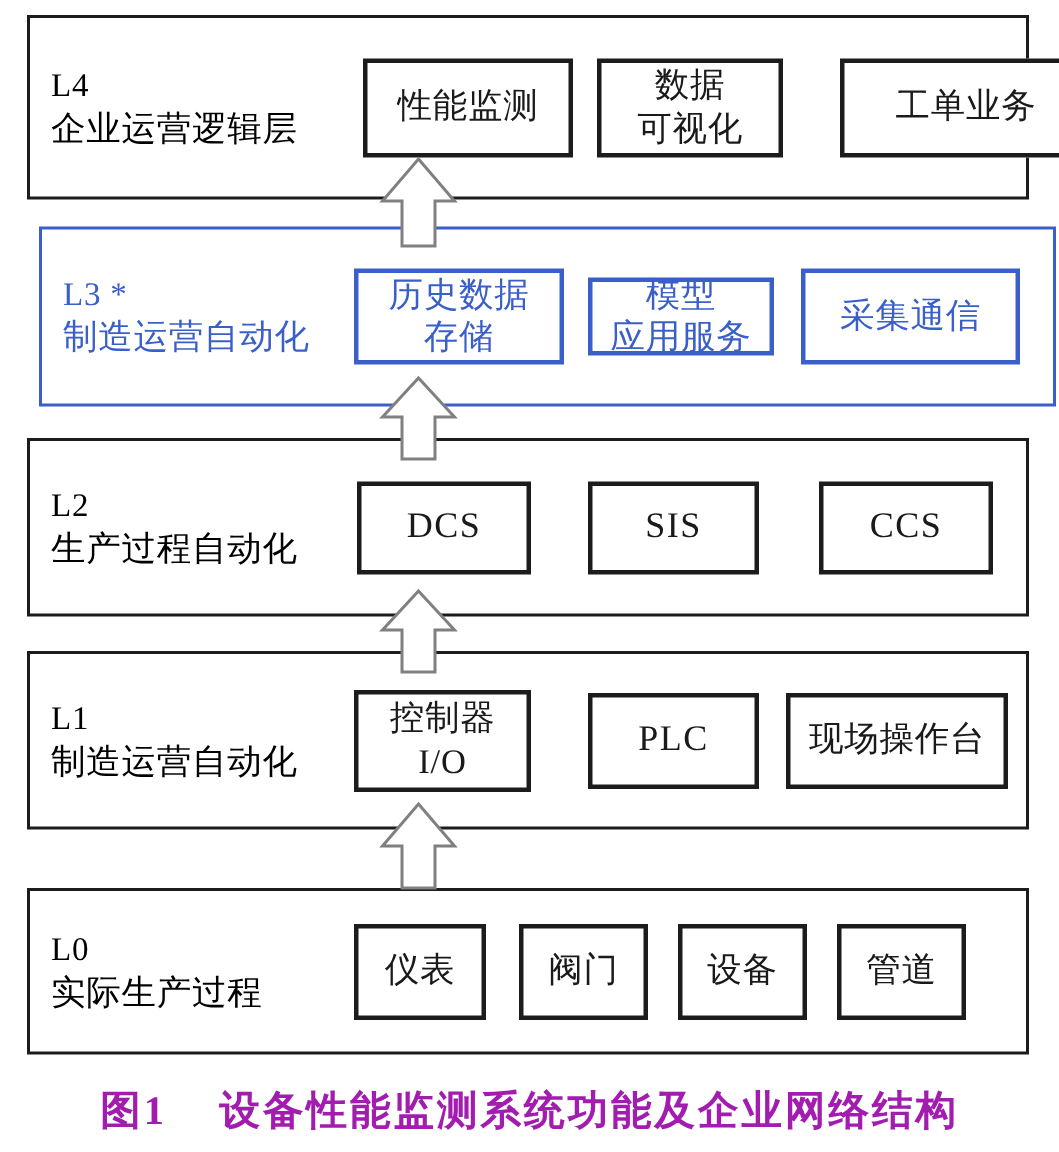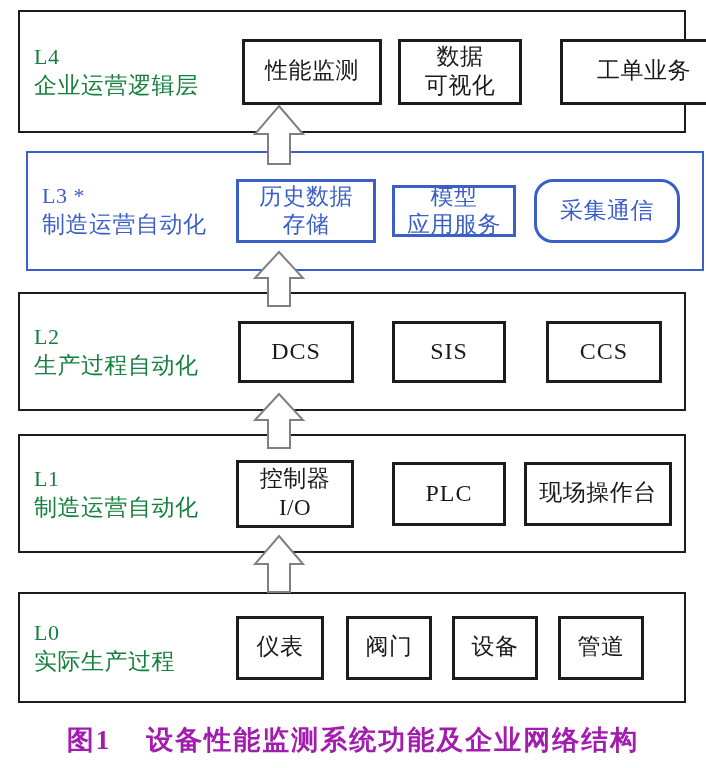--- a/index.html
+++ b/index.html
@@ -43,21 +43,21 @@
 
   
   .layer-label {
     position: absolute;
     left: 14px;
     top: 50%;
     transform: translateY(-50%);
     line-height: 1.28;
     white-space: nowrap;
     font-size: 23px;
-    color: #15803d;
+    color: #000000;
     letter-spacing: 0.5px;
   }
   .layer.accent .layer-label { color: #3a5fc8; }
   .layer-label .code {
     display: block;
     font-size: 22px;
     font-family: "Liberation Serif", "DejaVu Serif", serif;
   }
   .layer-label .name { display: block; }
 
@@ -159,21 +159,21 @@
   <div class="layer accent" style="top:151px; height:120px;">
     <div class="layer-label">
       <span class="code">L3 *</span>
       <span class="name">制造运营自动化</span>
     </div>
     <div class="nodes" style="left:208px;">
       <div class="node blue" style="width:140px; height:64px; margin-right:16px;">历史数据
 存储</div>
       <div class="node blue" style="width:124px; height:52px; margin-right:18px;">模型
 应用服务</div>
-      <div class="node blue" style="width:146px; height:64px;border-radius:19px;">采集通信</div>
+      <div class="node blue" style="width:146px; height:64px;">采集通信</div>
     </div>
   </div>
 
   <div class="layer" style="top:292px; height:119px;">
     <div class="layer-label">
       <span class="code">L2</span>
       <span class="name">生产过程自动化</span>
     </div>
     <div class="nodes" style="left:218px;">
       <div class="node latin" style="width:116px; height:62px; margin-right:38px;">DCS</div>

